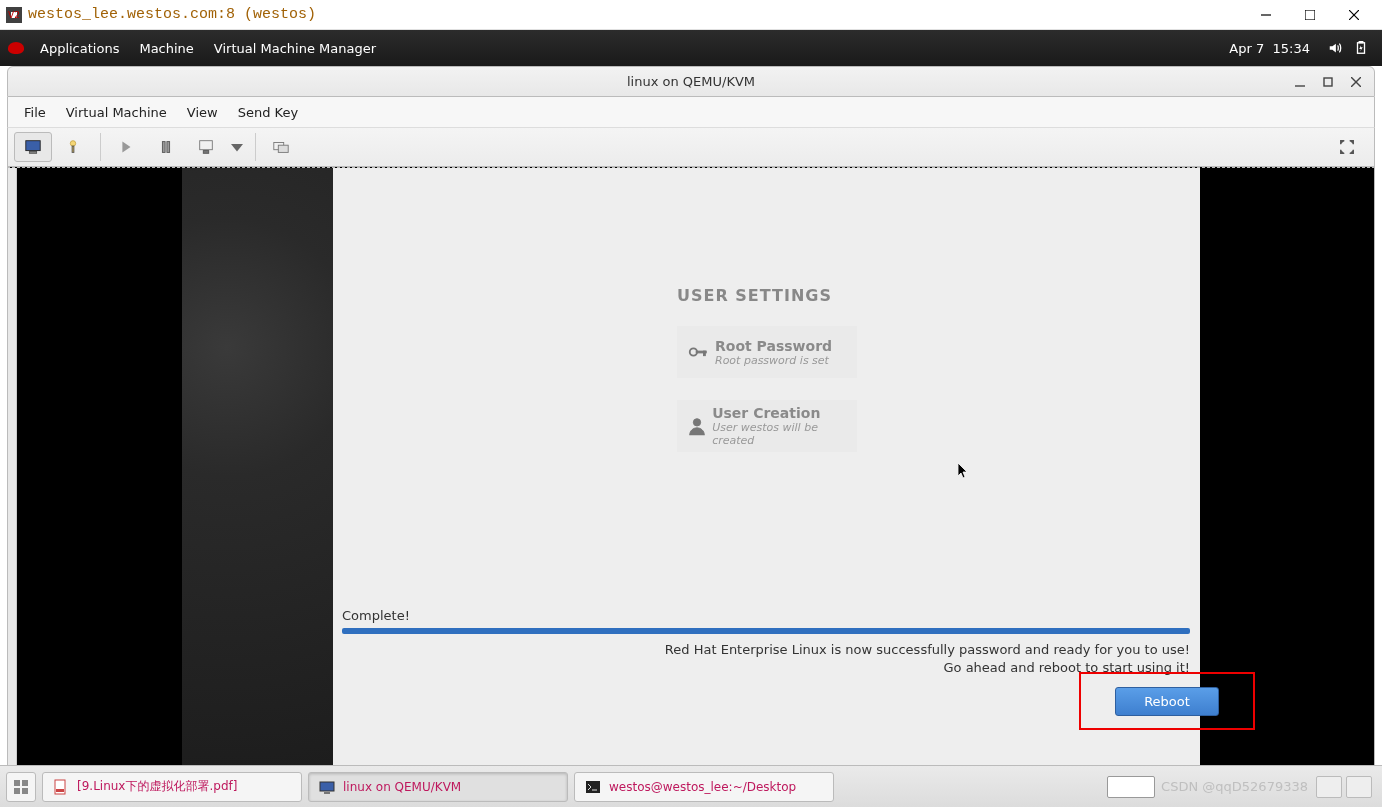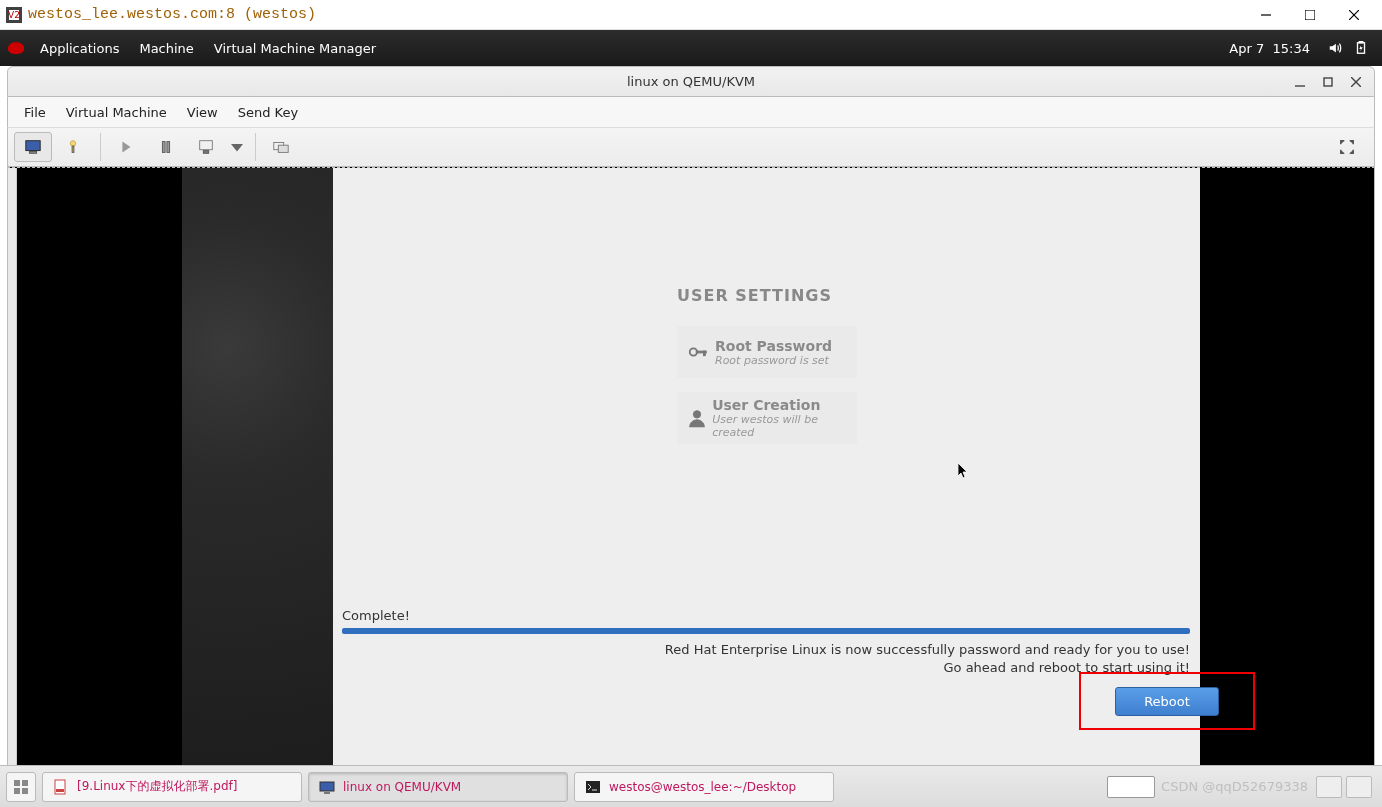--- a/index.html
+++ b/index.html
@@ -1,20 +1,20 @@
 <!DOCTYPE html>
 <html><head>
 <meta charset="utf-8">
 <style>
   * { box-sizing: border-box; margin: 0; padding: 0; font-family: "Segoe UI", "DejaVu Sans", sans-serif; }
   body { width: 1382px; height: 807px; background: #fff; overflow: hidden; position: relative; }
 
   
   .vnc-titlebar { height: 30px; background: #fff; display: flex; align-items: center; padding: 0 6px; border-bottom: 1px solid #e0e0e0; }
-  .vnc-titlebar .vnc-icon { width: 16px; height: 16px; margin-right: 6px; display: inline-flex; align-items: center; justify-content: center; font-size: 9px; color: #b00; border: 3px solid #404040; }
+  .vnc-titlebar .vnc-icon { width: 16px; height: 16px; margin-right: 6px; display: inline-flex; align-items: center; justify-content: center; font-size: 9px; color: #b00; border: 5px solid #404040; }
   .vnc-titlebar .vnc-title { font-size: 15px; color: #a16207; flex: 1; font-family: Liberation Mono, monospace; }
   .vnc-titlebar .win-btn { width: 44px; height: 30px; display: inline-flex; align-items: center; justify-content: center; cursor: pointer; }
   .vnc-titlebar .win-btn svg { width: 10px; height: 10px; stroke: #000; stroke-width: 1.2; fill: none; }
 
   
   .gnome-bar { height: 36px; background: linear-gradient(#2c2c2c,#1a1a1a); display: flex; align-items: center; color: #fff; font-size: 13px; padding: 0 8px; }
   .gnome-bar .gmenu { padding: 0 10px; cursor: pointer; }
   .gnome-bar .spacer { flex: 1; }
   .gnome-bar .hat { width: 16px; height: 12px; background: #c00; border-radius: 50% 50% 40% 40%; margin-right: 6px; }
   .gnome-bar .clock { padding: 0 8px; }
@@ -57,21 +57,21 @@
   
   .ana { position:absolute; left:160px; top:0; right:0; bottom:0; padding-right:10px; }
   .ana-heading { position:absolute; left:335px; top:118px; color:#888; font-weight:bold; letter-spacing:1px; font-size:16px; }
 
   .spoke { position:absolute; left:335px; width:180px; height:52px; background:#eaeaea; display:flex; align-items:center; padding:6px 6px 6px 4px; cursor:pointer; }
   .spoke .spoke-icon { width:34px; display:flex; align-items:center; justify-content:center; }
   .spoke .spoke-icon svg { width:22px; height:22px; fill:#777; stroke:#777; }
   .spoke-text .st-title { font-weight:bold; color:#8a8a8a; font-size:14px; }
   .spoke-text .st-sub { color:#999; font-size:11px; font-style:italic; }
   .spoke1 { top:158px; }
-  .spoke2 { top:224px; }
+  .spoke2 { top:232px; }
 
   .progress-label { position:absolute; left:0px; top:440px; font-size:13px; color:#333; }
   .progress-bar { position:absolute; left:0px; top:460px; right:10px; height:6px; background:#2f6fbf; border-radius:2px; }
 
   .msg1 { position:absolute; right:10px; top:474px; font-size:13px; color:#333; text-align:right; }
   .msg2 { position:absolute; right:10px; top:492px; font-size:13px; color:#333; text-align:right; }
 
   .reboot-box { position:absolute; right:-55px; top:504px; width:176px; height:58px; border:2px solid #e00; display:flex; align-items:center; justify-content:center; }
   .reboot-btn { padding:6px 28px; background: linear-gradient(#5a9ee8,#3e7fcf); color:#fff; border:1px solid #2e5f9f; border-radius:3px; font-size:13px; cursor:pointer; }
 

